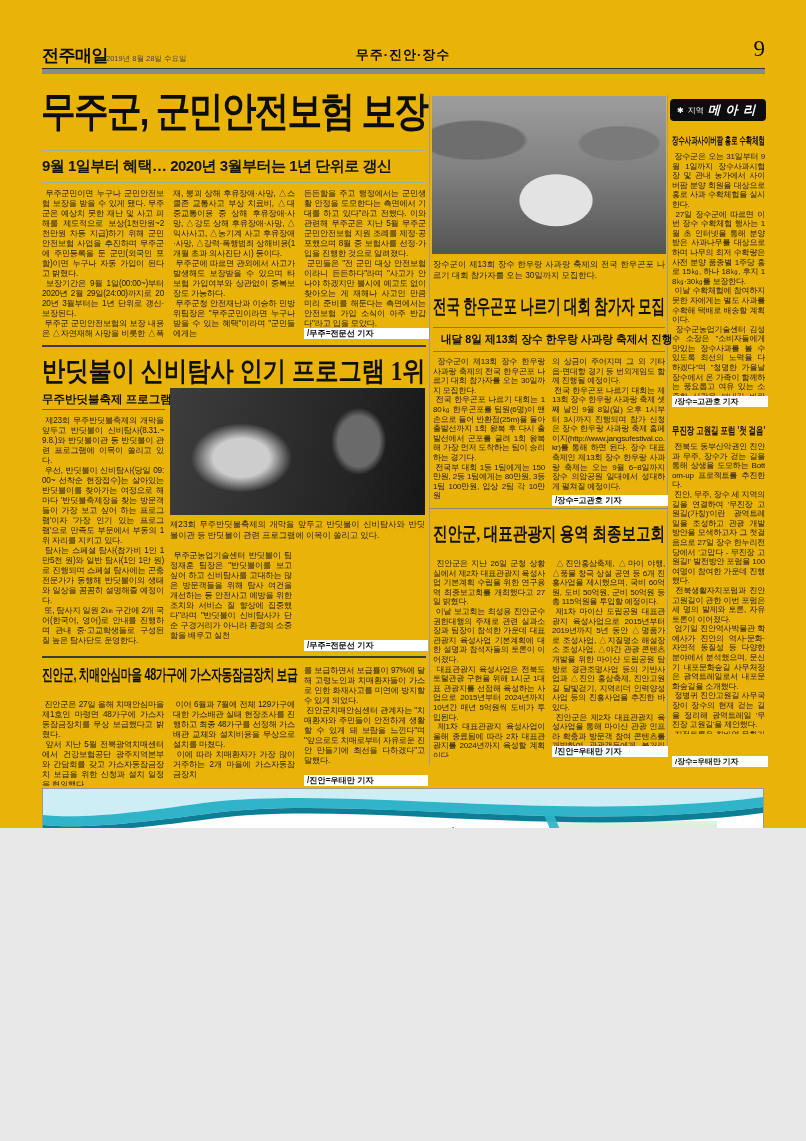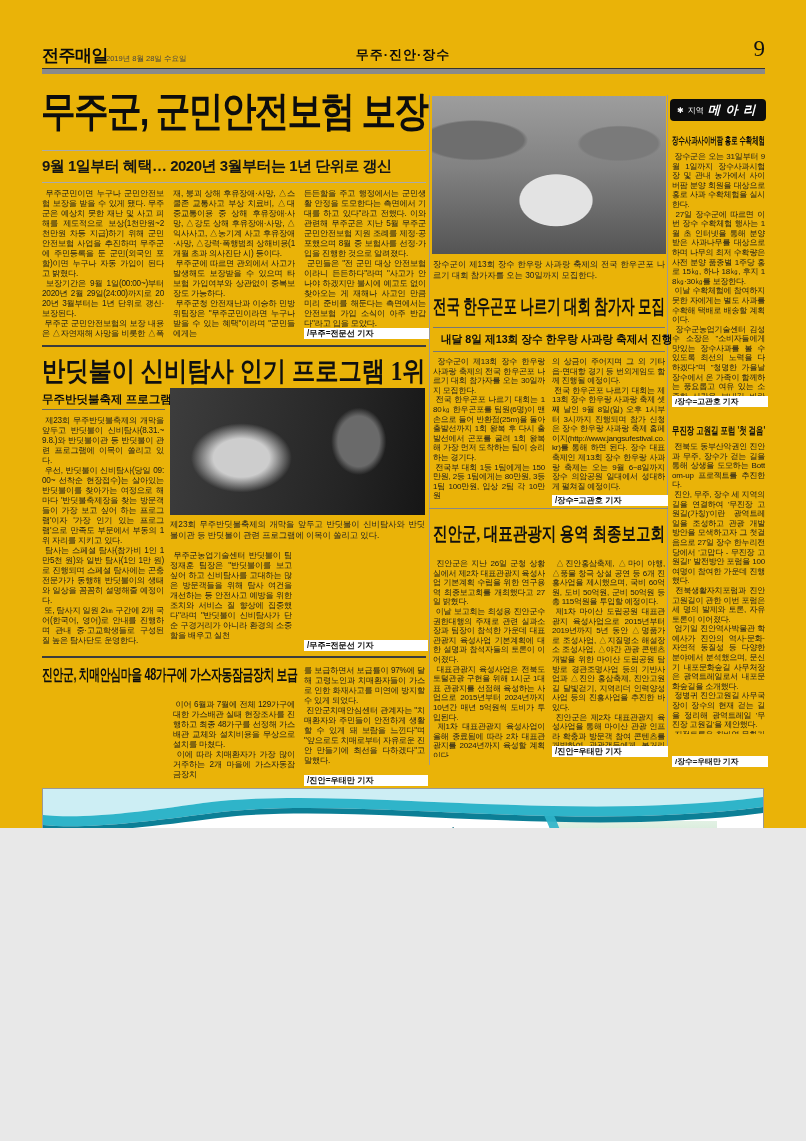--- a/index.html
+++ b/index.html
@@ -82,20 +82,22 @@
  탐사는 스페셜 탐사(참가비 1인 1만5천 원)와 일반 탐사(1인 1만 원)로 진행되며 스페셜 탐사에는 곤충 전문가가 동행해 반딧불이의 생태와 일상을 꼼꼼히 설명해줄 예정이다.
  또, 탐사지 일원 2㎞ 구간에 2개 국어(한국어, 영어)로 안내를 진행하며 관내 중·고교학생들로 구성된 질 높은 탐사단도 운영한다.</div>
   <div class="abs body" style="left:170px;top:551px;width:122px;height:100px;"> 무주군농업기술센터 반딧불이 팀 정재훈 팀장은 "반딧불이를 보고 싶어 하고 신비탐사를 고대하는 많은 방문객들을 위해 탐사 여건을 개선하는 등 안전사고 예방을 위한 조치와 서비스 질 향상에 집중했다"라며 "반딧불이 신비탐사가 단순 구경거리가 아니라 환경의 소중함을 배우고 실천</div>
   <div class="abs byline" style="left:304px;top:640px;width:121px;">/무주=전문선 기자</div>
 
   <div class="abs rule-dark" style="left:42px;top:656px;width:384px;"></div>
 
   <div class="abs hl shrink" style="left: 42px; top: 665px; width: 256px; font-size: 16px; letter-spacing: -0.5px; transform-origin: left top; transform: scaleX(0.677);">진안군, 치매안심마을 48가구에 가스자동잠금장치 보급</div>
   <div class="abs body" style="left:304px;top:666px;width:121px;height:108px;">를 보급하면서 보급률이 97%에 달해 고령노인과 치매환자들이 가스로 인한 화재사고를 미연에 방지할 수 있게 되었다.
  진안군치매안심센터 관계자는 "치매환자와 주민들이 안전하게 생활할 수 있게 돼 보람을 느낀다"며 "앞으로도 치매로부터 자유로운 진안 만들기에 최선을 다하겠다"고 말했다.</div>
+  <div class="abs body" style="left:42px;top:700px;width:122px;height:86px;"> 진안군은 27일 올해 치매안심마을 제1호인 마령면 48가구에 가스자동잠금장치를 무상 보급했다고 밝혔다.
+ 앞서 지난 5월 전북광역치매센터에서 건강보험공단 광주지역본부와 간담회를 갖고 가스자동잠금장치 보급을 위한 신청과 설치 일정을 협의했다.</div>
   <div class="abs body" style="left:173px;top:700px;width:122px;height:86px;"> 이어 6월과 7월에 전체 129가구에 대한 가스배관 실태 현장조사를 진행하고 최종 48가구를 선정해 가스배관 교체와 설치비용을 무상으로 설치를 마쳤다.
  이에 따라 치매환자가 가장 많이 거주하는 2개 마을에 가스자동잠금장치</div>
   <div class="abs byline" style="left:304px;top:775px;width:121px;">/진안=우태만 기자</div>
 
   <div class="abs vline" style="left:429px;top:95px;height:670px;"></div>
   <div class="abs vline" style="left:667px;top:95px;height:655px;"></div>
   <div class="abs rule" style="left:429px;top:508px;width:239px;background:#888;"></div>
 
   <div class="abs photo1" style="left:432px;top:96px;width:234px;height:158px;"></div>
   <div class="abs cap" style="left:433px;top:259px;width:232px;height:26px;">장수군이 제13회 장수 한우랑 사과랑 축제의 전국 한우곤포 나르기 대회 참가자를 오는 30일까지 모집한다.</div>

